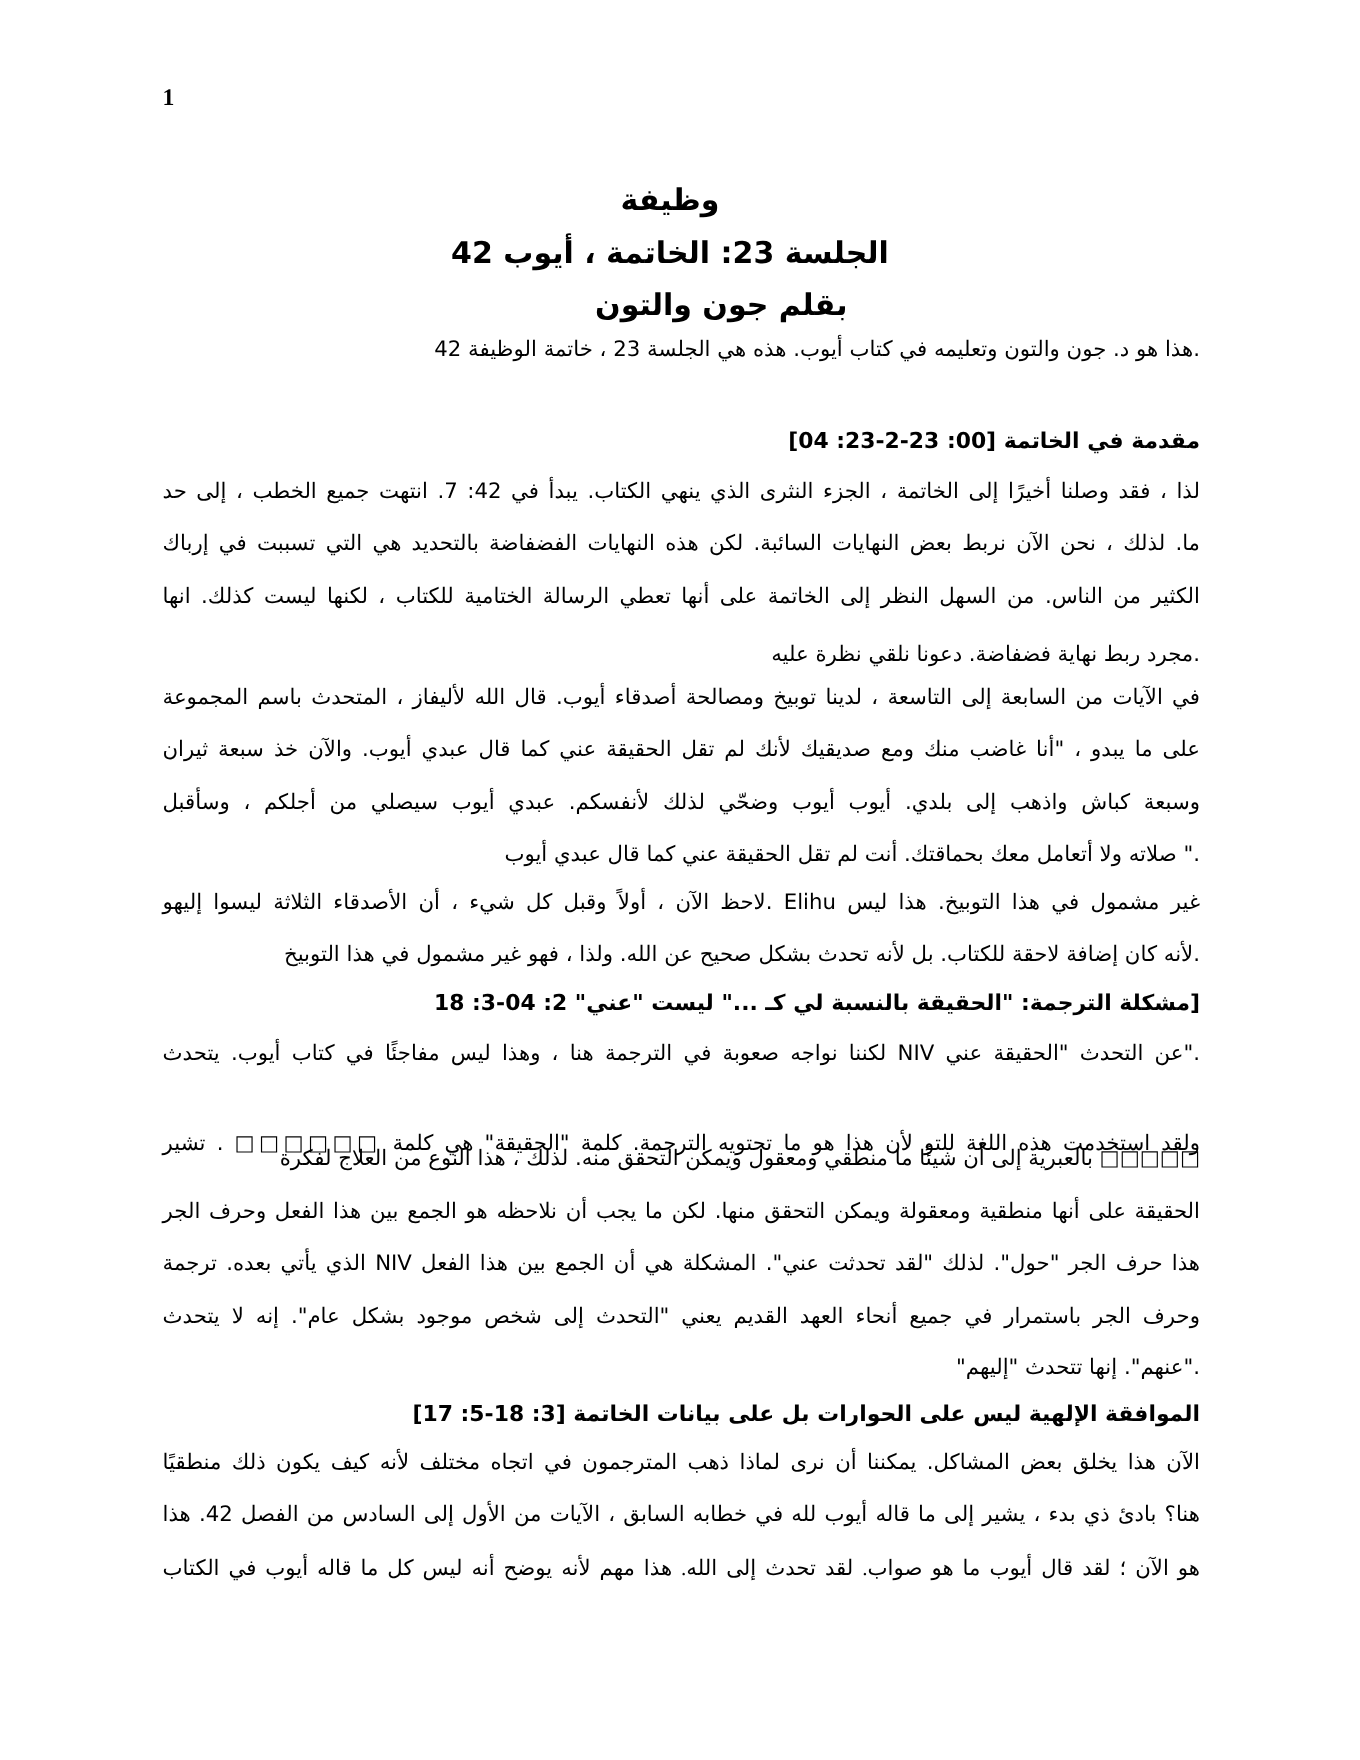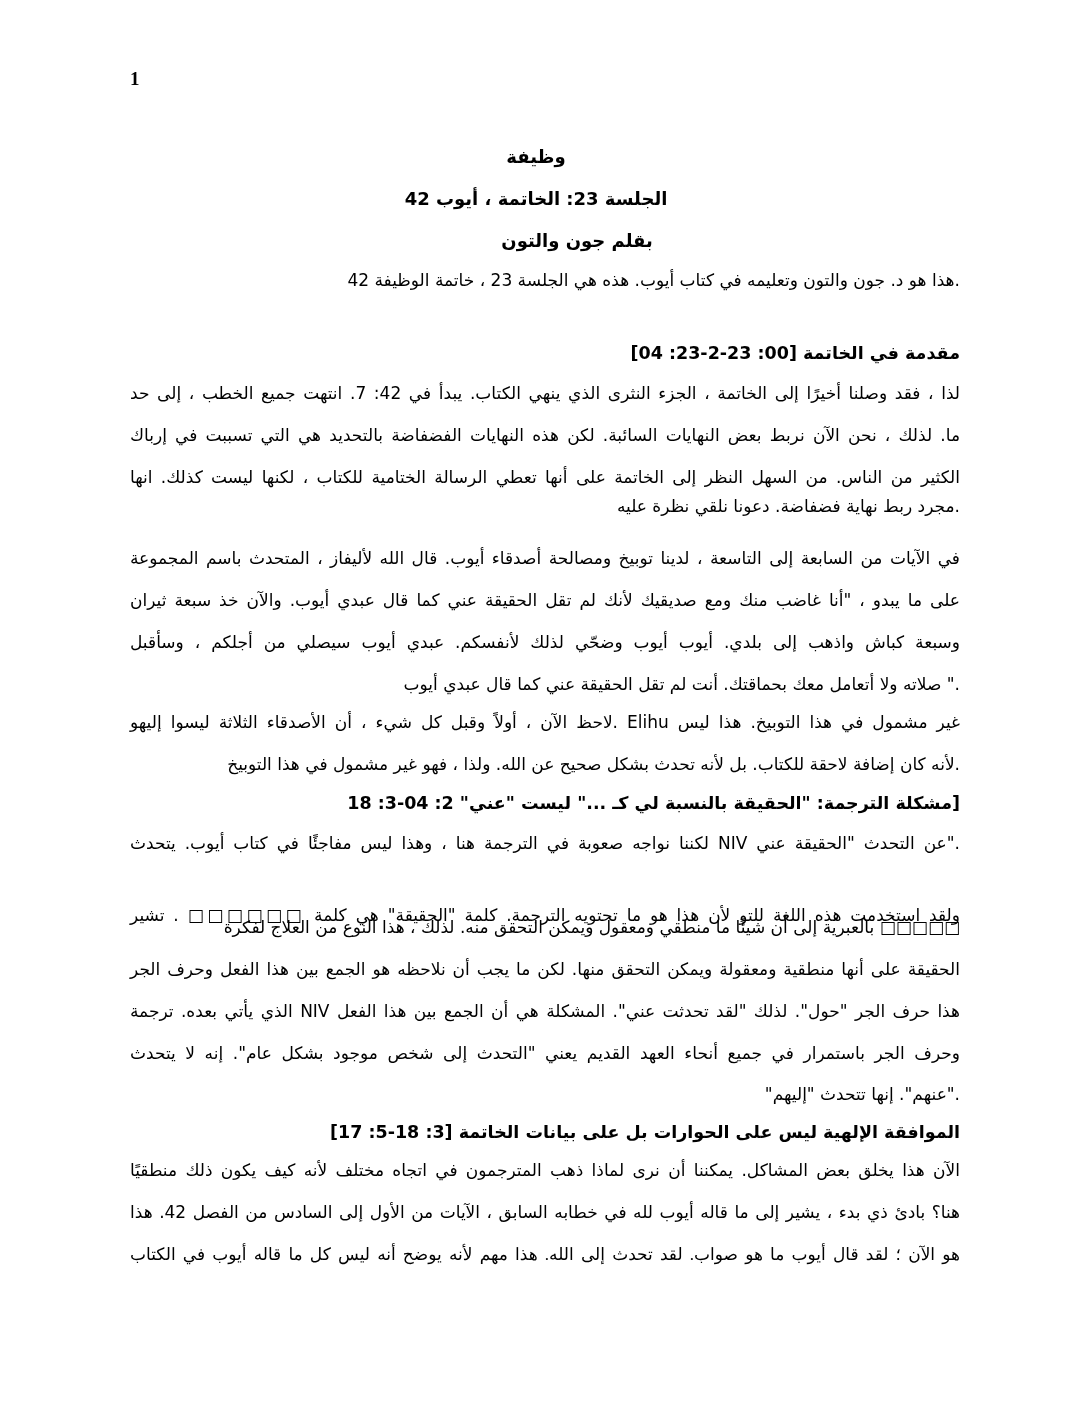--- a/index.html
+++ b/index.html
@@ -1,41 +1,41 @@
 <!DOCTYPE html>
 <html><head>
 <meta charset="utf-8">
 <style>
   html, body { margin: 0; padding: 0; background: #ffffff; }
   body { width: 1088px; height: 1408px; position: relative; overflow: hidden;
          font-family: "DejaVu Sans", "Liberation Sans", sans-serif; color: #000; }
   .page-number { position: absolute; left: 130px; top: 68px; font-family: "Liberation Serif", serif;
                  font-weight: bold; font-size: 19px; }
   .title { position: absolute; left: 0; width: 1072px; text-align: center; font-weight: bold;
-           font-size: 18px; direction: rtl; }
+           font-size: 24px; direction: rtl; }
   .line { position: absolute; right: 128px; direction: rtl; text-align: right; font-size: 17px;
           white-space: nowrap; width: 830px; }
   .line.justify { text-align-last: justify; text-align: justify; }
   .line.bold { font-weight: bold; font-size: 17.5px; }
 </style>
 </head>
 <body>
 
 <div class="page-number">1</div>
 
 <div class="title" style="top:146px;">وظيفة</div>
 <div class="title" style="top:188px;">الجلسة 23: الخاتمة ، أيوب 42</div>
 <div class="title" style="top:230px;padding-left:41px;">بقلم جون والتون</div>
 <div class="line" style="top:270px;">.هذا هو د. جون والتون وتعليمه في كتاب أيوب. هذه هي الجلسة 23 ، خاتمة الوظيفة 42</div>
 
 <div class="line bold" style="top:343px;">مقدمة في الخاتمة [00: 23-2-23: 04]</div>
 <div class="line justify" style="top:383px;">لذا ، فقد وصلنا أخيرًا إلى الخاتمة ، الجزء النثرى الذي ينهي الكتاب. يبدأ في 42: 7. انتهت جميع الخطب ، إلى حد</div>
 <div class="line justify" style="top:425px;">ما. لذلك ، نحن الآن نربط بعض النهايات السائبة. لكن هذه النهايات الفضفاضة بالتحديد هي التي تسببت في إرباك</div>
 <div class="line justify" style="top:467px;">الكثير من الناس. من السهل النظر إلى الخاتمة على أنها تعطي الرسالة الختامية للكتاب ، لكنها ليست كذلك. انها</div>
-<div class="line" style="top:496px;">.مجرد ربط نهاية فضفاضة. دعونا نلقي نظرة عليه</div>
+<div class="line" style="top:514px;">.مجرد ربط نهاية فضفاضة. دعونا نلقي نظرة عليه</div>
 <div class="line justify" style="top:548px;">في الآيات من السابعة إلى التاسعة ، لدينا توبيخ ومصالحة أصدقاء أيوب. قال الله لأليفاز ، المتحدث باسم المجموعة</div>
 <div class="line justify" style="top:590px;">على ما يبدو ، "أنا غاضب منك ومع صديقيك لأنك لم تقل الحقيقة عني كما قال عبدي أيوب. والآن خذ سبعة ثيران</div>
 <div class="line justify" style="top:632px;">وسبعة كباش واذهب إلى بلدي. أيوب أيوب وضحّي لذلك لأنفسكم. عبدي أيوب سيصلي من أجلكم ، وسأقبل</div>
 <div class="line" style="top:674px;">." صلاته ولا أتعامل معك بحماقتك. أنت لم تقل الحقيقة عني كما قال عبدي أيوب</div>
 <div class="line justify" style="top:712px;">غير مشمول في هذا التوبيخ. هذا ليس Elihu .لاحظ الآن ، أولاً وقبل كل شيء ، أن الأصدقاء الثلاثة ليسوا إليهو</div>
 <div class="line" style="top:754px;">.لأنه كان إضافة لاحقة للكتاب. بل لأنه تحدث بشكل صحيح عن الله. ولذا ، فهو غير مشمول في هذا التوبيخ</div>
 
 <div class="line bold" style="top:793px;">[مشكلة الترجمة: "الحقيقة بالنسبة لي كـ ..." ليست "عني" 2: 04-3: 18</div>
 <div class="line justify" style="top:833px;">."عن التحدث "الحقيقة عني NIV لكننا نواجه صعوبة في الترجمة هنا ، وهذا ليس مفاجئًا في كتاب أيوب. يتحدث</div>
 <div class="line justify" style="top:905px;">ولقد استخدمت هذه اللغة للتو لأن هذا هو ما تحتويه الترجمة. كلمة "الحقيقة" هي كلمة □□□□□□ . تشير</div>

